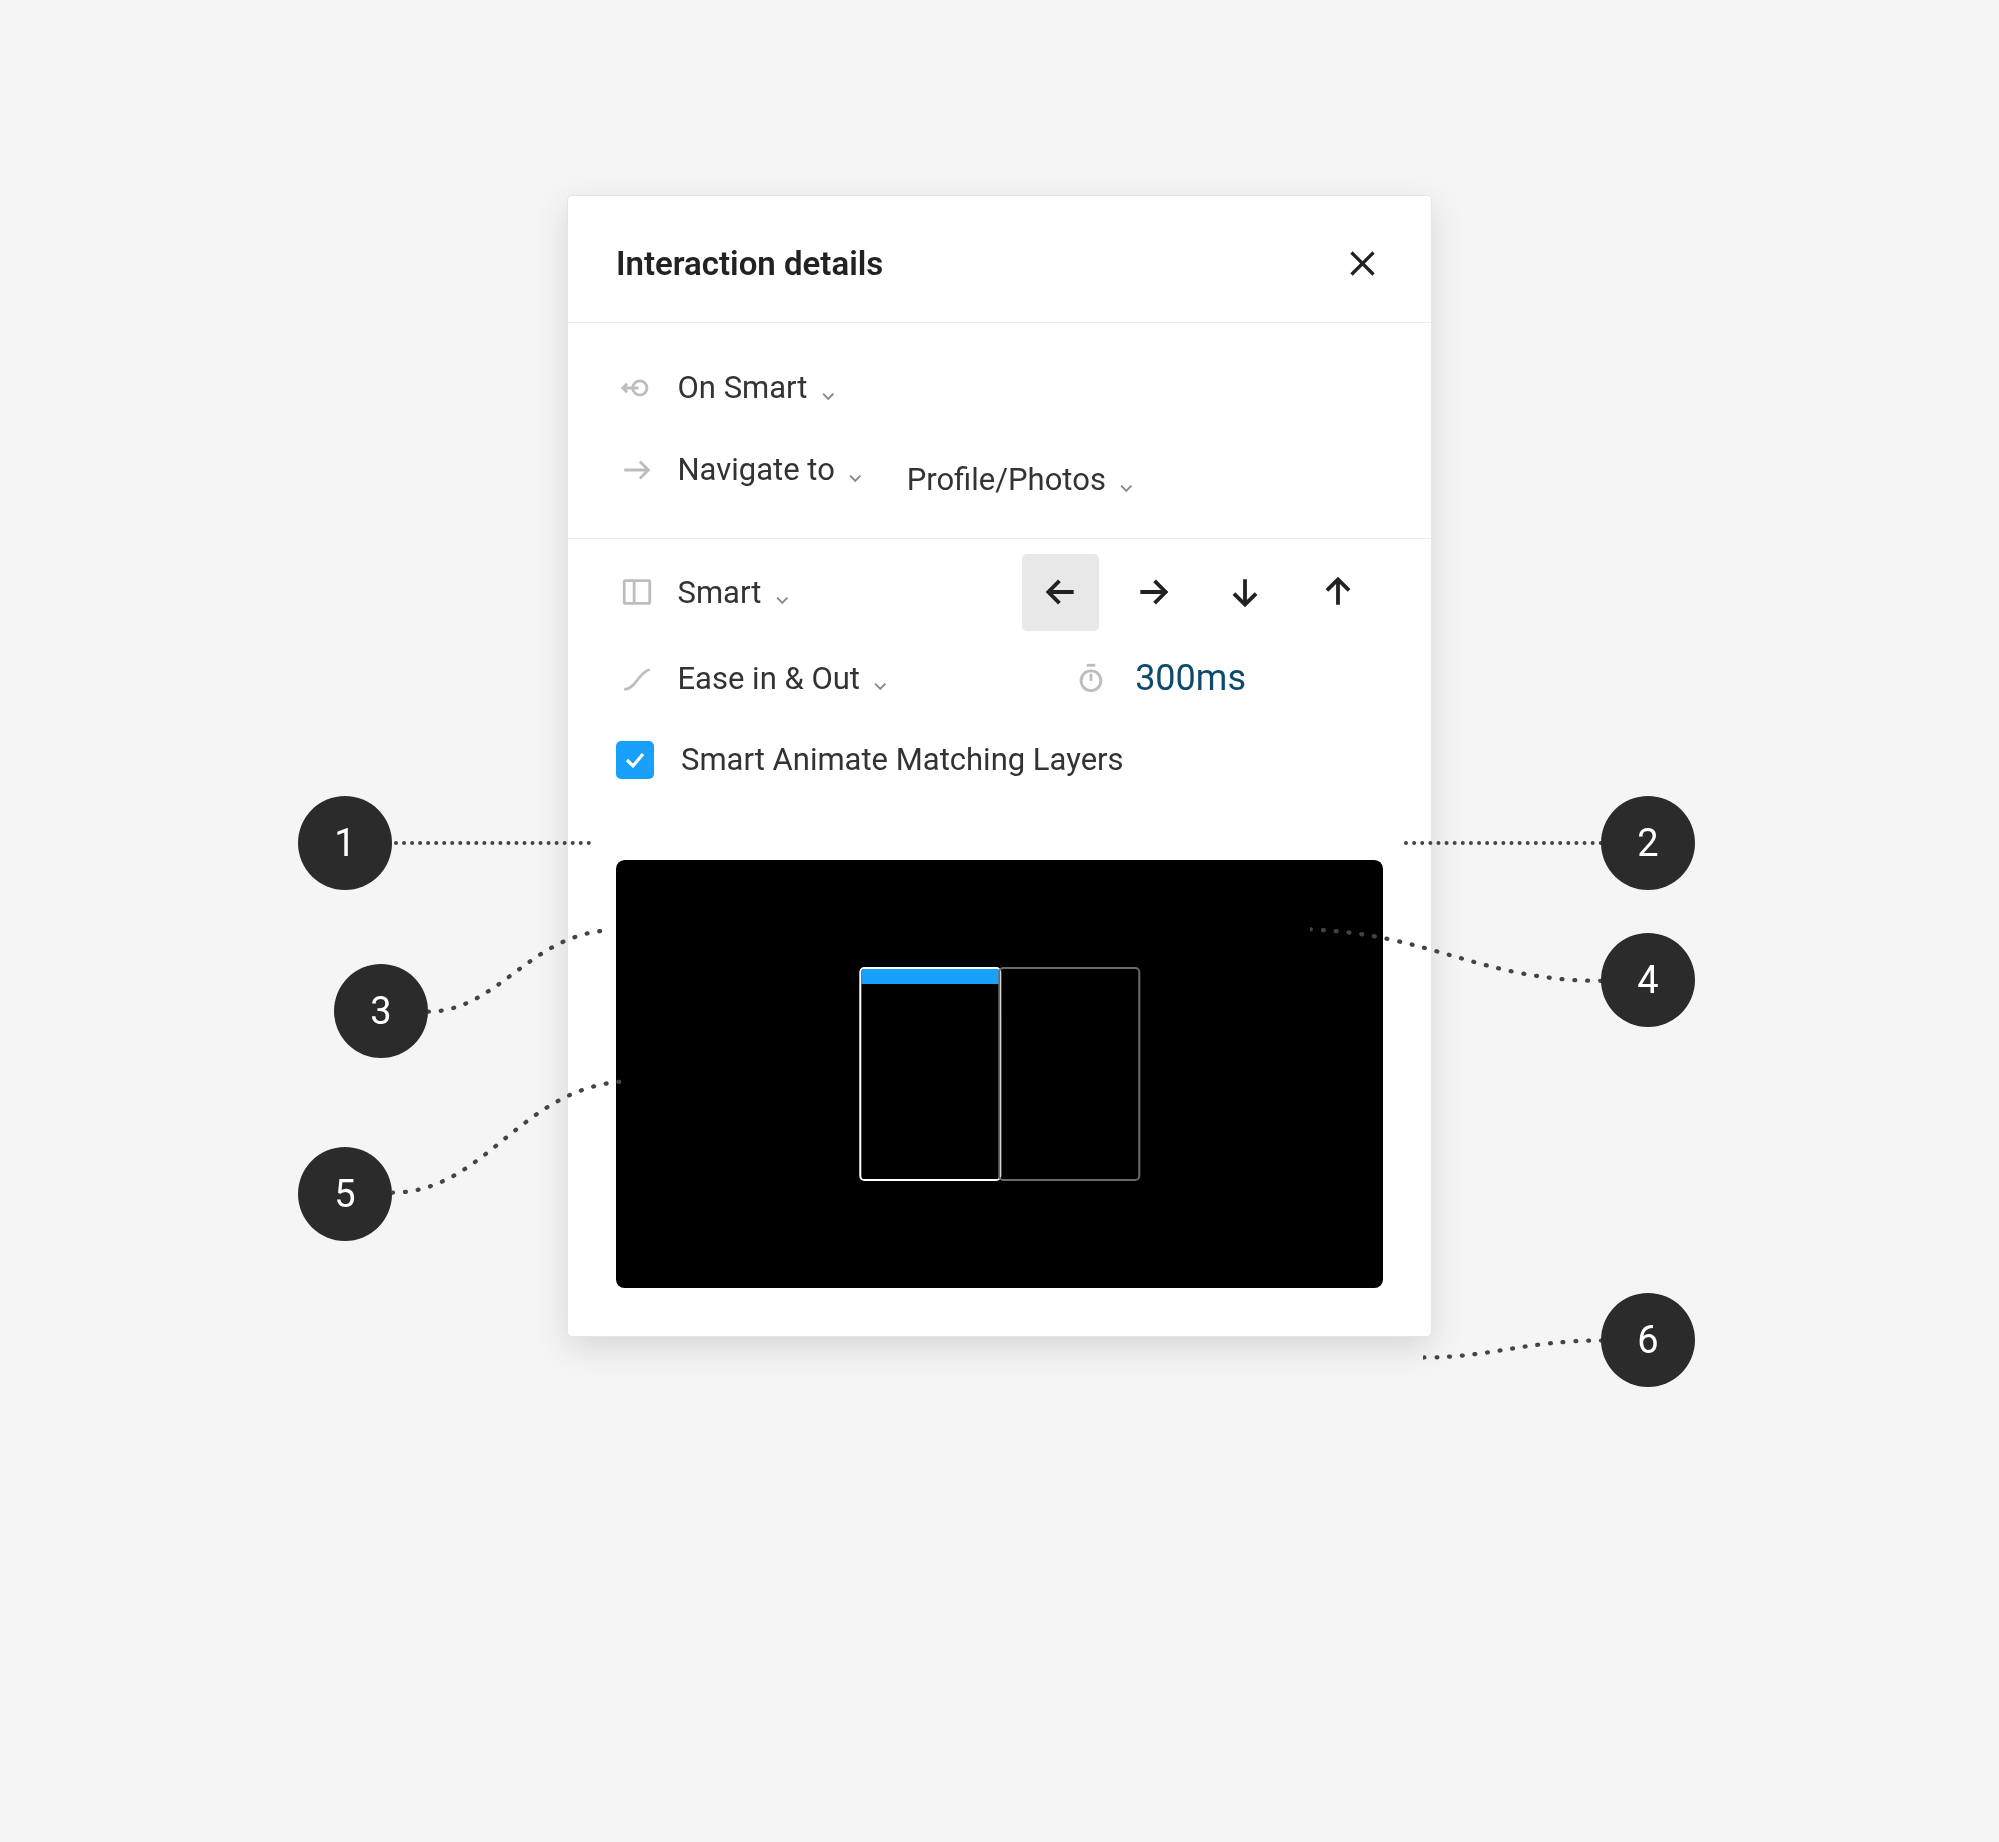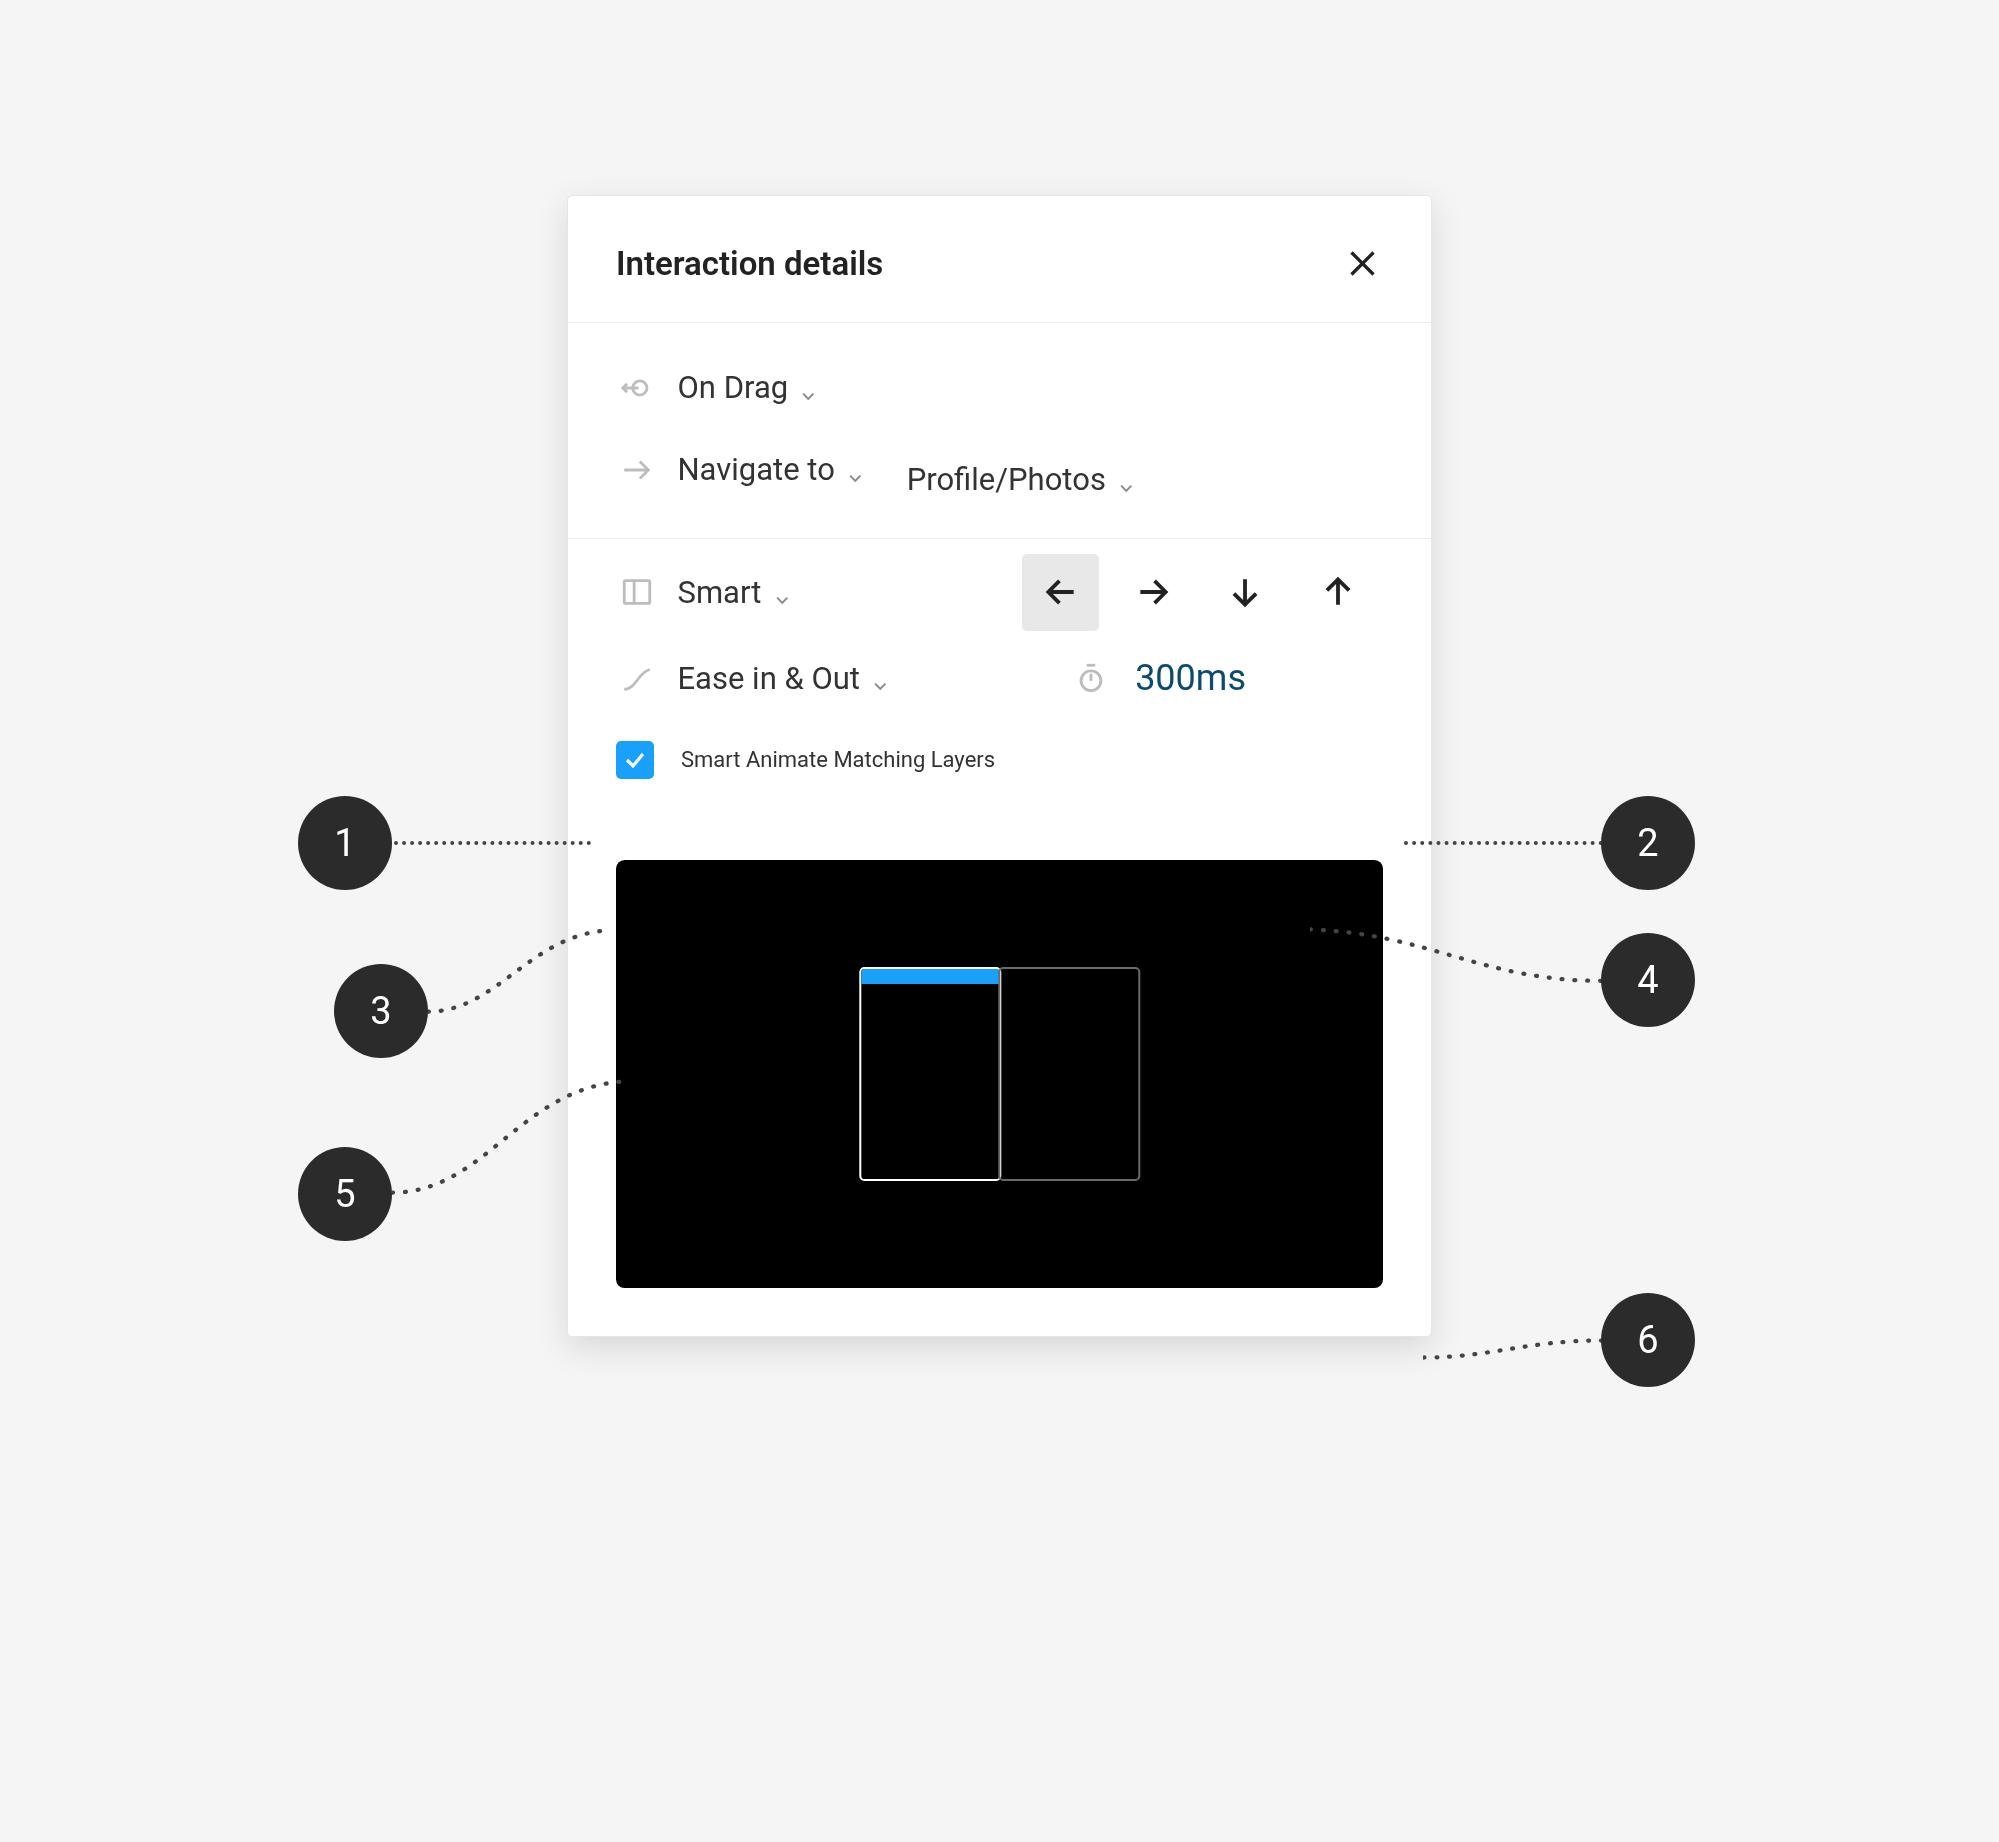--- a/index.html
+++ b/index.html
@@ -119,21 +119,21 @@
   }
   .checkbox {
     width:38px;height:38px;
     background:#18a0fb;
     border-radius:5.1px;
     display:flex;align-items:center;justify-content:center;
     cursor:pointer;
     flex-shrink:0;
   }
   .checkbox svg { width:24px;height:24px;stroke:#fff;stroke-width:3.2;fill:none; }
-  .checkbox-label { font-size:22px; color:#333; }
+  .checkbox-label { font-size:31px; color:#333; }
   .preview {
     margin: 20.5px 48px 48px 48px;
     background:#000;
     border-radius:8.6px;
     height: 428px;
     position:relative;
     overflow:hidden;
   }
   .preview-frames {
     position:absolute;
@@ -210,21 +210,21 @@
 
   <div class="section">
     <div class="row">
       <div class="icon-slot">
         <svg viewBox="0 0 24 24" class="muted-stroke">
             <circle cx="14" cy="12" r="5"></circle>
             <path d="M13 12 H2 M5 9 L2 12 L5 15"></path>
           </svg>
       </div>
       <div class="dropdown">
-        <span>On Drag</span>
+        <span>On Smart</span>
         <span class="chev"><svg viewBox="0 0 24 24">
               <path d="M6 9 L12 15 L18 9"></path>
             </svg></span>
       </div>
     </div>
     <div class="row">
       <div class="icon-slot">
         <svg viewBox="0 0 24 24" class="muted-stroke">
             <path d="M3 12 H20 M14 6 L20 12 L14 18"></path>
           </svg>

